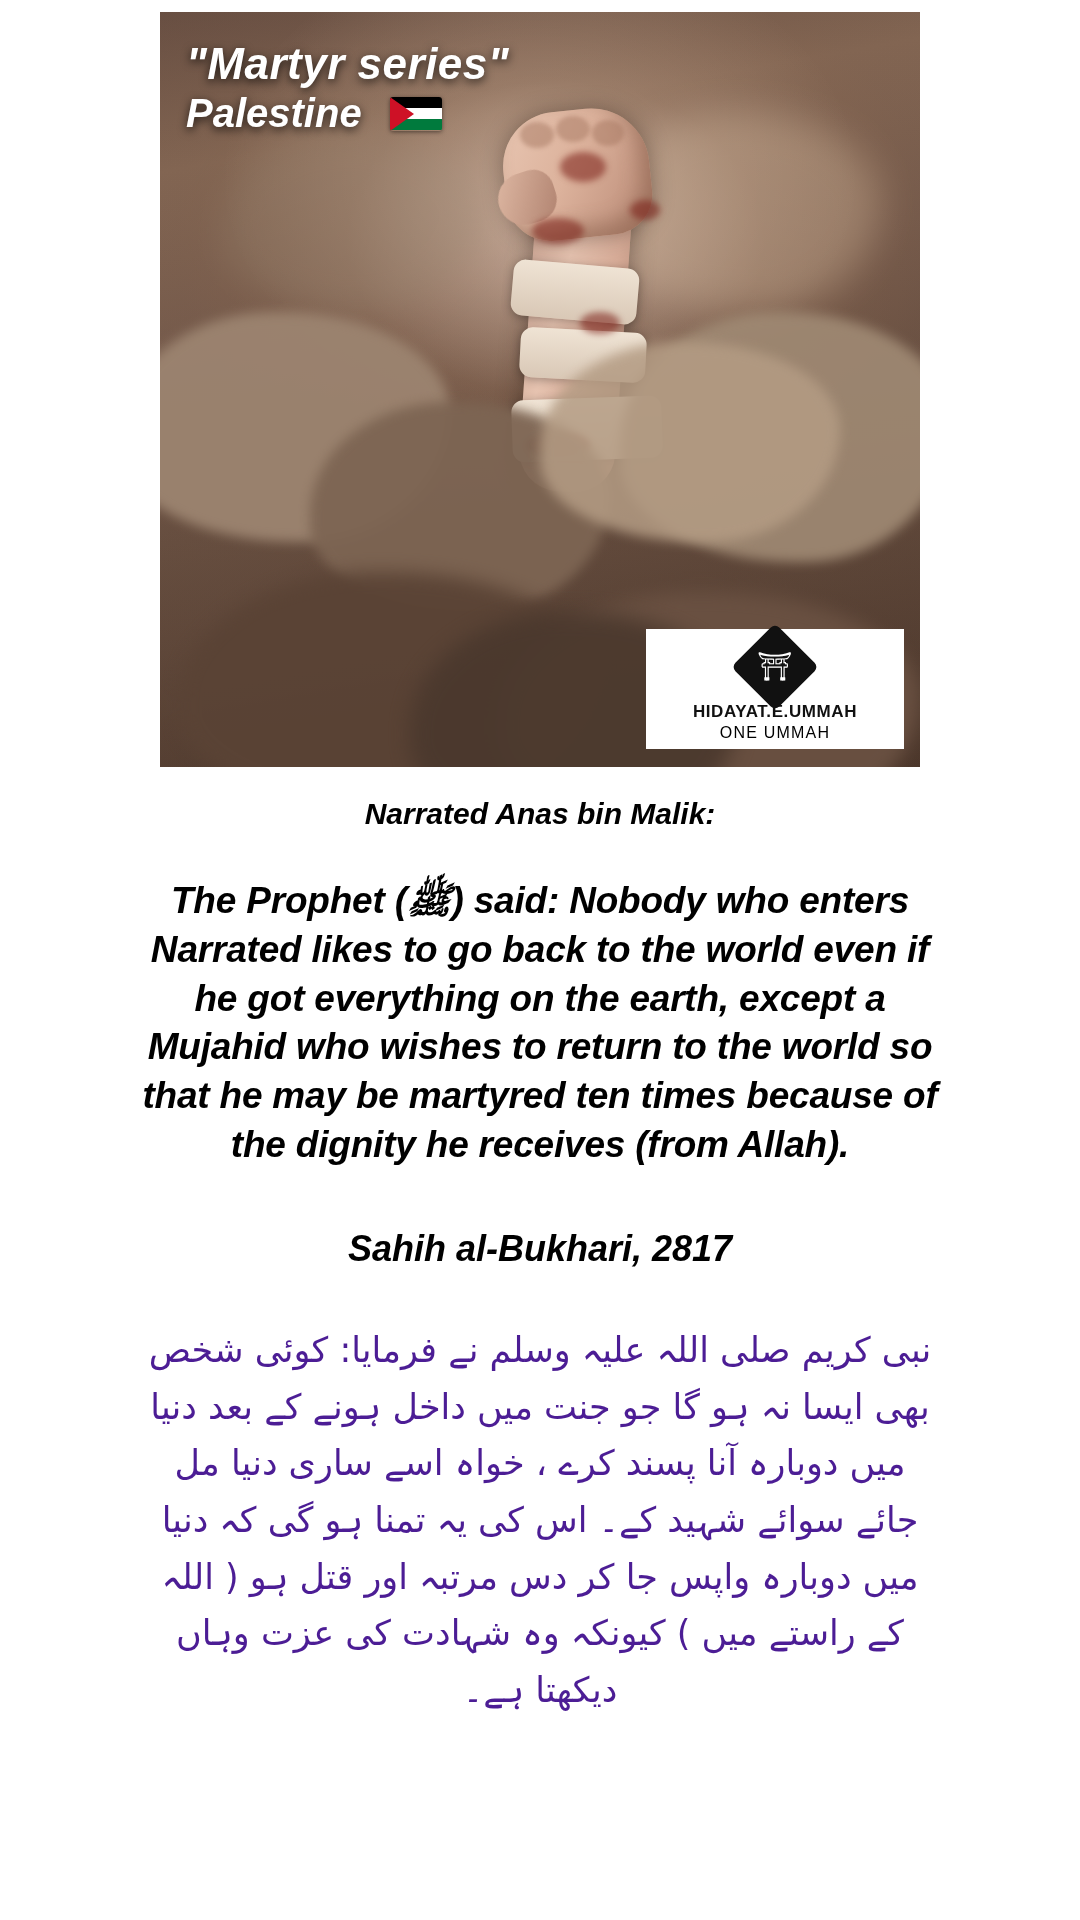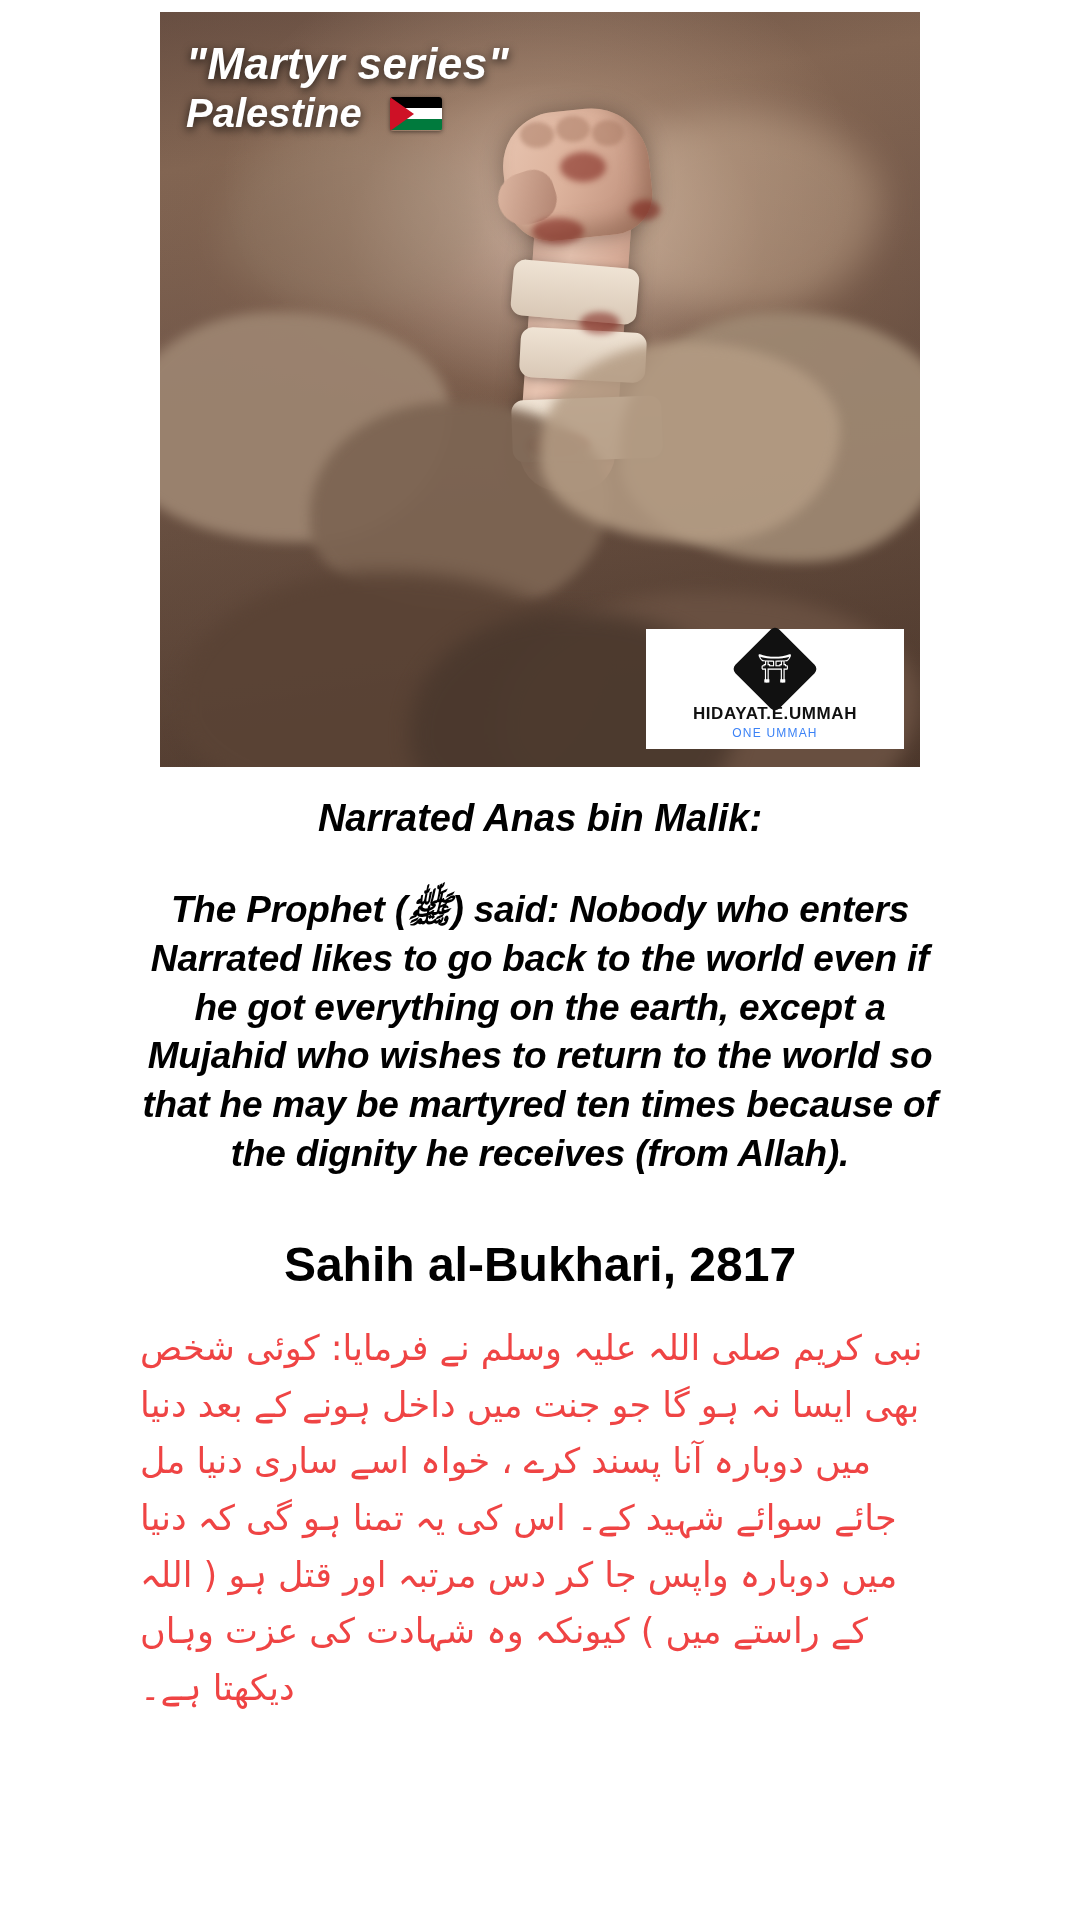--- a/index.html
+++ b/index.html
@@ -182,59 +182,60 @@
     font-size: 28px;
     line-height: 1;
   }
   .logo-name {
     font-size: 17px;
     font-weight: bold;
     letter-spacing: .6px;
     color: #111111;
   }
   .logo-sub {
-    font-size: 12px;
+    font-size: 16px;
     letter-spacing: 1.2px;
-    color: #3b82f6;
+    color: #000000;
   }
 
   
   .text-block {
     width: 800px;
     text-align: center;
     color: #000000;
   }
   .narrator {
-    font-size: 38px;
+    font-size: 30px;
     font-weight: bold;
     font-style: italic;
     margin-top: 30px;
   }
   .hadith {
     font-size: 37px;
     font-weight: bold;
     font-style: italic;
     line-height: 1.32;
     margin-top: 46px;
     letter-spacing: -0.2px;
   }
   .reference {
-    font-size: 48px;
-    font-weight: bold;
+    font-size: 36px;
+    font-weight: bold;
+    font-style: italic;
     margin-top: 58px;
   }
   .urdu {
     direction: rtl;
     font-family: "DejaVu Sans", sans-serif;
     font-size: 35px;
     line-height: 1.62;
-    margin-top: 28px;
+    margin-top: 52px;
     width: 800px;
-    text-align: left;
-    color: #ef4444;
+    text-align: center;
+    color: #4c1d95;
   }
 </style>
 </head>
 <body>
 
 <div class="page">
 
   <div class="image-card">
     <div class="photo-bg"></div>
     <div class="rubble r8"></div>

